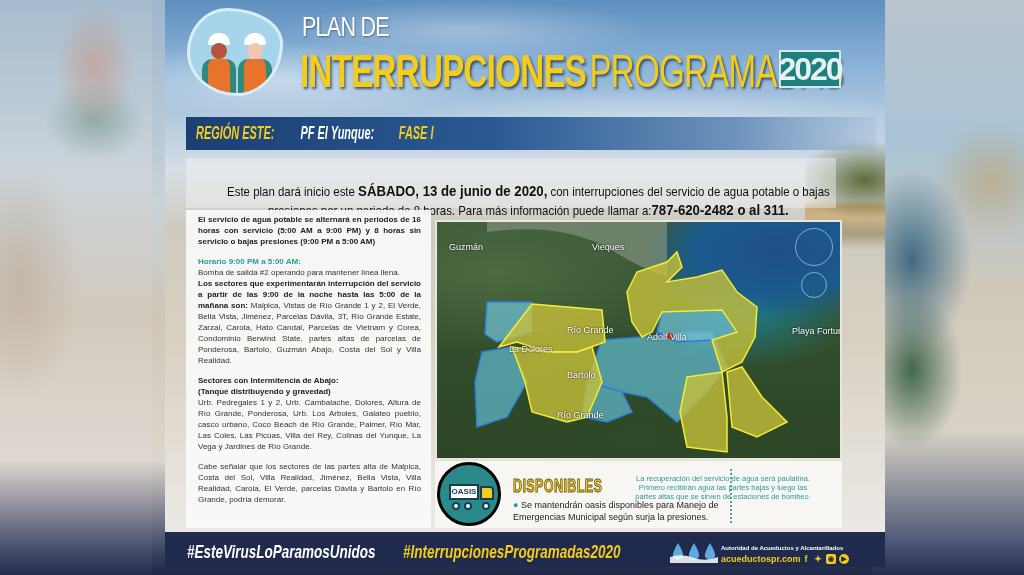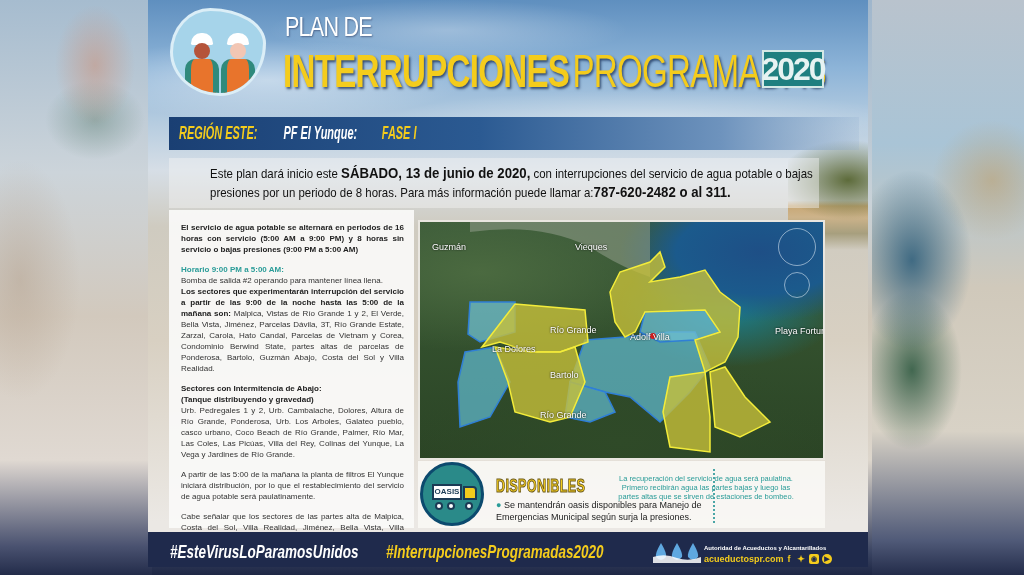--- a/index.html
+++ b/index.html
@@ -19,21 +19,21 @@
   }
   .blur-right {
     position: absolute; left: 872px; top: 0; width: 152px; height: 575px;
     background:
       radial-gradient(ellipse 60px 90px at 40px 260px, rgba(40,90,120,0.85), transparent),
       radial-gradient(ellipse 50px 80px at 40px 370px, rgba(40,85,60,0.85), transparent),
       radial-gradient(ellipse 60px 60px at 120px 180px, rgba(190,160,110,0.6), transparent),
       linear-gradient(180deg, #b9c3cd 0%, #a9c4d6 25%, #d0c9bb 50%, #d8d2c6 75%, #505a78 94%, #232c4a 100%);
   }
   .poster {
-    position: absolute; left: 148px; top: 0; width: 720px; height: 567px;
+    position: absolute; left: 165px; top: 0; width: 720px; height: 567px;
     background: linear-gradient(180deg, #5f8fbf 0%, #8db4d8 12%, #b7cde0 22%, #d6dee6 30%, #cfcbc0 40%, #d8d0c2 60%, #e4dfd7 80%, #ebe8e4 92%);
     overflow: hidden;
   }
   .poster-clouds {
     position: absolute; left: 0; top: 0; width: 720px; height: 200px;
     background:
       radial-gradient(ellipse 200px 40px at 120px 80px, rgba(255,255,255,0.45), transparent),
       radial-gradient(ellipse 260px 30px at 500px 120px, rgba(255,255,255,0.35), transparent),
       radial-gradient(ellipse 180px 30px at 300px 30px, rgba(255,255,255,0.3), transparent);
   }
@@ -80,30 +80,30 @@
     display: flex; align-items: center; padding-left: 10px;
     font-style: italic; font-weight: bold; font-size: 18px;
   }
   .region-bar span { transform: scaleX(0.78); transform-origin: left; display: inline-block; white-space: nowrap; }
   .yellow { color: #f4cc1c; }
   .white { color: #fff; }
   
   .intro {
     position: absolute; left: 21px; top: 158px; width: 650px; height: 50px;
     background: rgba(245,245,245,0.45);
-    text-align: left; font-size: 13px; line-height: 18px; color: #111;
-    padding-top: 6px;
+    text-align: center; font-size: 13px; line-height: 18px; color: #111;
+    padding-top: 24px;
   }
   .intro-inner { display: inline-block; transform: scaleX(0.88); transform-origin: center; white-space: nowrap; }
   .intro b { font-size: 15px; }
   
   .left-col {
     position: absolute; left: 21px; top: 210px; width: 245px; height: 318px;
     background: rgba(250,250,248,0.92);
-    padding: 12px 10px 4px 12px;
+    padding: 4px 10px 4px 12px;
     font-size: 8px; line-height: 11px; color: #333; text-align: justify;
   }
   .left-col p { margin-bottom: 9px; }
   .left-col .bold { font-weight: bold; color: #222; }
   .left-col .teal { color: #2a9c98; font-weight: bold; }
   
   .map {
     position: absolute; left: 270px; top: 220px; width: 407px; height: 240px;
     border: 2px solid #e9e6e0;
     background:
@@ -117,21 +117,21 @@
   .map svg { position: absolute; left: 0; top: 0; }
   .map-label { position: absolute; color: #fff; font-size: 9px; text-shadow: 0 0 2px #000; white-space: nowrap; }
   .nav-ring { position: absolute; border-radius: 50%; border: 1.5px solid rgba(230,240,250,0.55); }
   
   .oasis-area {
     position: absolute; left: 270px; top: 461px; width: 407px; height: 67px;
     background: rgba(248,247,244,0.92);
   }
   .oasis-circle {
     position: absolute; left: 2px; top: 1px; width: 64px; height: 64px; border-radius: 50%;
-    background: #2a8a89; border: 3px solid #0c4a6e;
+    background: #2a8a89; border: 3px solid #000000;
   }
   .truck-box { position: absolute; left: 9px; top: 19px; width: 30px; height: 16px; background: #fff; border: 2px solid #1b3b55; color: #1b3b55; font-size: 8px; font-weight: bold; text-align: center; line-height: 12px; }
   .truck-cab { position: absolute; left: 40px; top: 21px; width: 14px; height: 14px; background: #f4cc1c; border: 2px solid #1b3b55; border-radius: 0 4px 0 0; }
   .wheel { position: absolute; top: 37px; width: 8px; height: 8px; border-radius: 50%; background: #fff; border: 2px solid #1b3b55; }
   .disponibles {
     position: absolute; left: 78px; top: 15px; color: #f4cc1c; font-weight: bold; font-size: 18px;
     transform: scaleX(0.7); transform-origin: left; letter-spacing: 0.5px;
     -webkit-text-stroke: 1px #6b5a1e;
   }
   .oasis-text { position: absolute; left: 78px; top: 38px; font-size: 9px; line-height: 12px; color: #222; width: 210px; }
@@ -205,21 +205,20 @@
     <p>
       <span class="teal">Horario 9:00 PM a 5:00 AM:</span><br>
       <span>Bomba de salida #2 operando para mantener línea llena.</span><br>
       <span class="bold">Los sectores que experimentarán interrupción del servicio a partir de las 9:00 de la noche hasta las 5:00 de la mañana son:</span><span> Malpica, Vistas de Río Grande 1 y 2, El Verde, Bella Vista, Jiménez, Parcelas Dávila, 3T, Río Grande Estate, Zarzal, Carola, Hato Candal, Parcelas de Vietnam y Corea, Condominio Berwind State, partes altas de parcelas de Ponderosa, Bartolo, Guzmán Abajo, Costa del Sol y Villa Realidad.</span>
     </p>
     <p>
       <span class="bold">Sectores con Intermitencia de Abajo:</span><br>
       <span class="bold">(Tanque distribuyendo y gravedad)</span><br>
       <span>Urb. Pedregales 1 y 2, Urb. Cambalache, Dolores, Altura de Río Grande, Ponderosa, Urb. Los Arboles, Galateo pueblo, casco urbano, Coco Beach de Río Grande, Palmer, Río Mar, Las Coles, Las Picúas, Villa del Rey, Colinas del Yunque, La Vega y Jardines de Río Grande.</span>
     </p>
-    <p>A partir de las 5:00 de la mañana la planta de filtros El Yunque iniciará distribución, por lo que el restablecimiento del servicio de agua potable será paulatinamente.</p>
     <p>Cabe señalar que los sectores de las partes alta de Malpica, Costa del Sol, Villa Realidad, Jiménez, Bella Vista, Villa Realidad, Carola, El Verde, parcelas Dávila y Bartolo en Río Grande, podría demorar.</p>
   </div>
 
   <div class="map">
     <svg width="407" height="240" viewBox="0 0 407 240">
 
       <path d="M50,10 Q120,0 170,25 Q200,45 230,55 L230,0 L50,0 Z" fill="#8c9a86" opacity="0.6"></path>
 
       <path d="M50,80 L95,80 L95,110 L60,120 L48,112 Z" fill="#6fbfd0" fill-opacity="0.75" stroke="#2f7fd6" stroke-width="1.5"></path>
       <path d="M45,130 L75,125 L90,160 L70,195 L40,205 L38,160 Z" fill="#5fb6c8" fill-opacity="0.75" stroke="#2f7fd6" stroke-width="1.5"></path>

